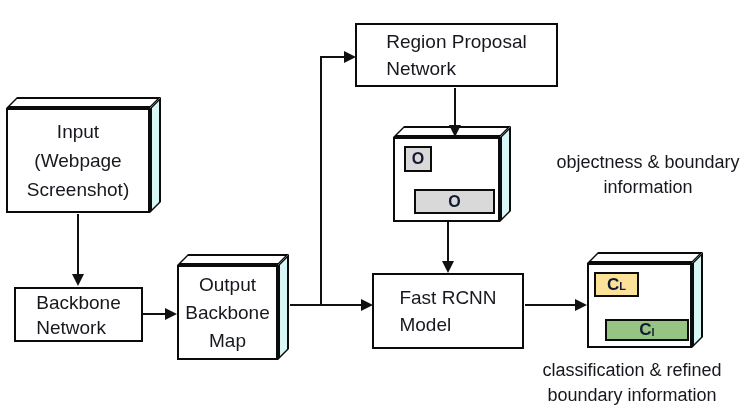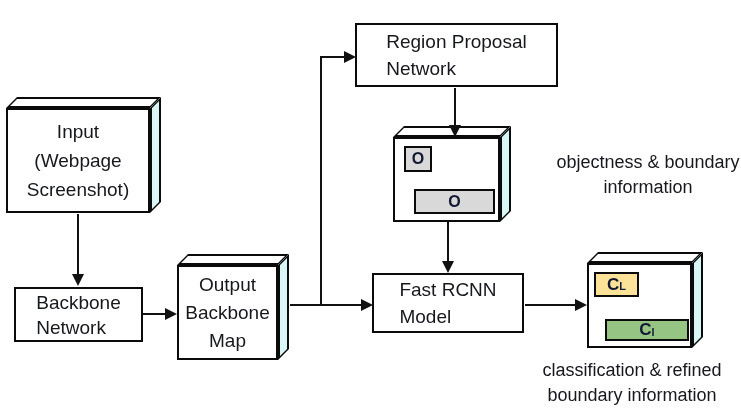--- a/index.html
+++ b/index.html
@@ -86,21 +86,21 @@
 
   <div class="box3d" style="left:393px;top:137px;width:107px;height:85px">
     <div class="band-top"></div>
     <div class="band-side"></div>
     <div class="face">
       <div class="chip gray" style="left:9px;top:7px;width:28px;height:26px;font-size:16px">O</div>
       <div class="chip gray" style="left:19px;top:50px;width:81px;height:25px;font-size:16px">O</div>
     </div>
   </div>
 
-  <div class="rect" style="left:372px;top:273px;width:152px;height:60px;line-height:27px">Fast RCNN
+  <div class="rect" style="left:372px;top:273px;width:152px;height:76px;line-height:27px">Fast RCNN
 Model</div>
 
   <div class="box3d" style="left:587px;top:263px;width:105px;height:85px">
     <div class="band-top"></div>
     <div class="band-side"></div>
     <div class="face">
       <div class="chip orange" style="left:5px;top:7px;width:45px;height:25px;font-size:17px">
         <span>C</span><sub>L</sub>
       </div>
       <div class="chip green" style="left:16px;top:54px;width:84px;height:22px;font-size:17px">

